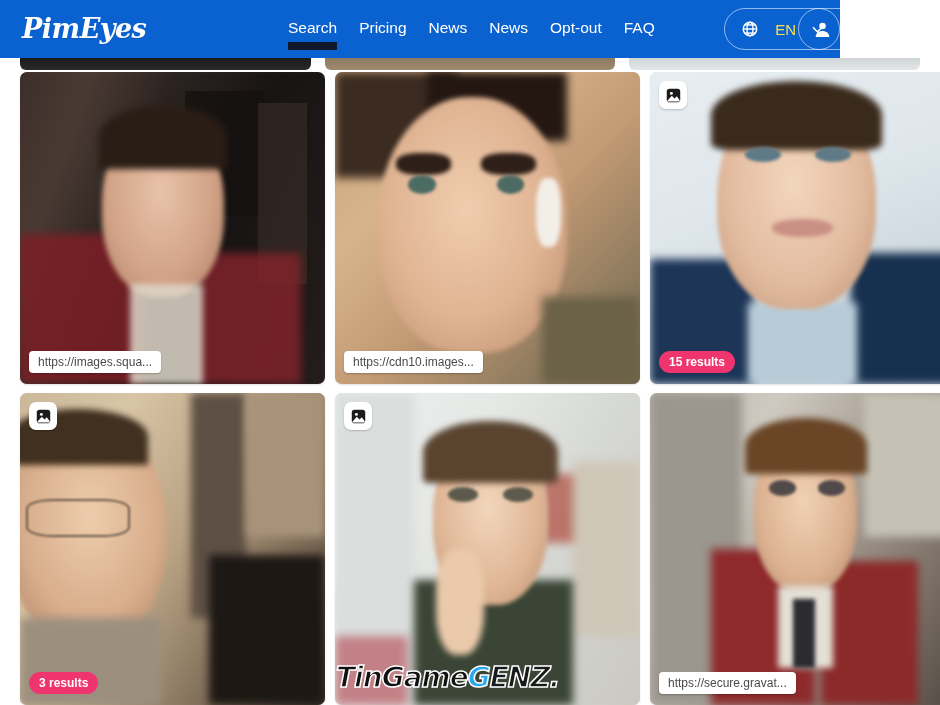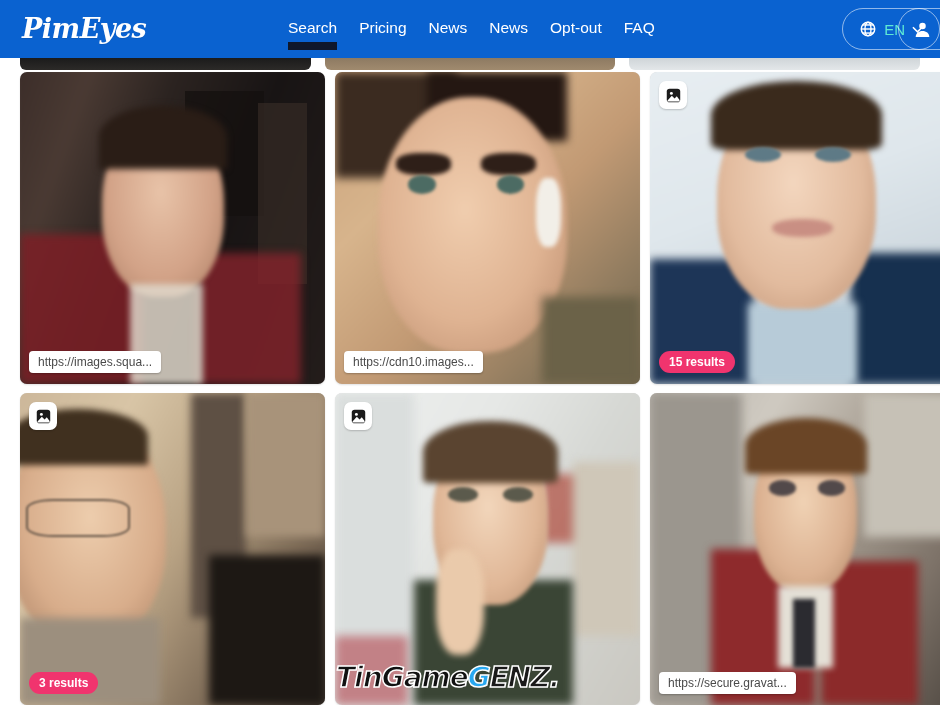--- a/index.html
+++ b/index.html
@@ -18,21 +18,21 @@
     width: 940px;
     height: 705px;
     overflow: hidden;
     background: #ffffff;
   }
 
   
   .header {
     position: absolute;
     top: 0; left: 0;
-    width: 940px;
+    width: 840px;
     height: 58px;
     background: #0A62D0;
     z-index: 50;
     display: flex;
     align-items: center;
   }
 
   .logo {
     position: absolute;
     left: 22px;
@@ -73,26 +73,26 @@
     right: 0;
     top: 8px;
     display: flex;
     align-items: center;
     gap: 12px;
   }
 
   .lang-btn {
     display: flex;
     align-items: center;
-    gap: 7px;
+    gap: 16px;
     height: 42px;
     padding: 0 16px;
     border: 1.5px solid rgba(255,255,255,0.55);
     border-radius: 21px;
-    color: #5eead4;
+    color: #fde047;
     font-size: 15px;
     cursor: pointer;
     background: transparent;
   }
   .globe-icon { display: block; width: 18px; height: 18px; }
   .chev { display: block; width: 11px; height: 7px; }
 
   .account-btn {
     position: absolute;
     right: -22px;

